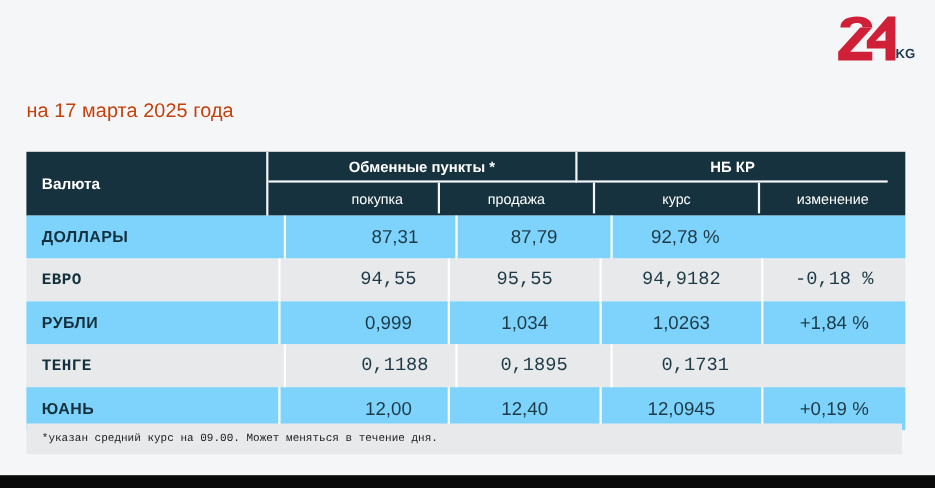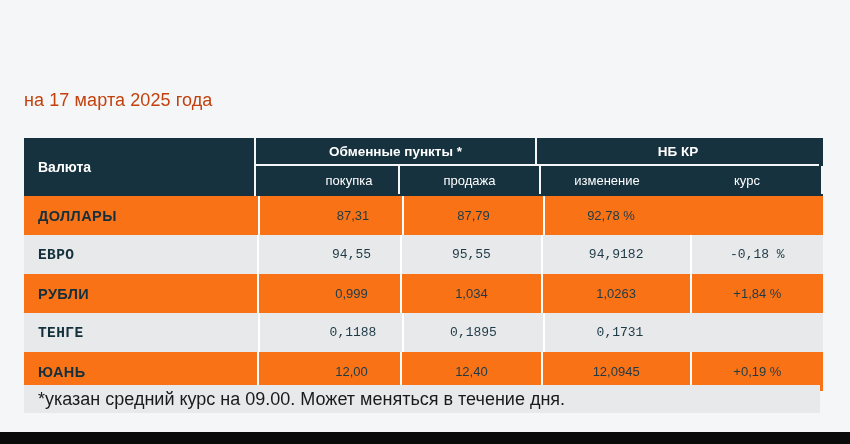--- a/index.html
+++ b/index.html
@@ -57,85 +57,93 @@
     display:flex; align-items:center; justify-content:flex-start;
     padding-left:14px;
     font-size:14px; font-weight:bold;
     border-right:2px solid #f5f6f8;
     height:58px;
   }
 
   .grp-ex { width:281px; }
   .grp-nb { width:282px; }
 
-  .c-buy   { width:144px;padding-left:44px; }
+  .c-buy   { width:156px;padding-left:44px; }
   .c-sell  { width:141px; }
   .c-rate  { width:150px; }
   .c-chg   { width:132px; }
 
   .trow { display:flex; height:39px; }
-  .trow.odd  { background:#f97316; }
+  .trow.odd  { background:#7dd3fc; }
   .trow.even { background:#e8e9eb;font-family:Liberation Mono, monospace; }
 
   .cell {
     display:flex; align-items:center; justify-content:center;
-    font-size:13px; color:#1e3a47;
+    font-size:17px; color:#1e3a47;
     border-right:2px solid #ffffff;
   }
   .cell:last-child { border-right:none; }
 
   .cell-currency {
     width:236px;
     justify-content:flex-start;
     padding-left:14px;
     font-size:14.5px; font-weight:bold; letter-spacing:0.4px;
     color:#14303c;
   }
 
   
   #footnote {
     position:absolute; left:24px; top:385px;
     width:796px; height:28px;
     background:#e8e9eb;
     display:flex; align-items:center;
     padding-left:14px;
-    font-size:18px; color:#1a1a1a;
+    font-size:10px; color:#1a1a1a;font-family:Liberation Mono, monospace;
   }
 
   #bottombar {
     position:absolute; left:0; top:432px; width:850px; height:12px;
     background:#0a0a0a;
   }
 </style>
 </head>
 <body>
 
 <div id="header">
 
 
   <div id="subtitle">на 17 марта 2025 года</div>
 
+  <div id="logo">
+    <svg width="72" height="44" viewBox="0 0 72 44" xmlns="http://www.w3.org/2000/svg">
+      <path d="M4 11 C4 4 11 1 19 1 C28 1 33 5 33 11 L24 11 C24 8 22 7 19 7 C16 7 13 8 13 11 Z" fill="#d02038"></path>
+      <path d="M33 11 L13 33 L33 33 L33 41 L2 41 L2 33 L22 11 Z" fill="#d02038"></path>
+      <path d="M47 1 L54 1 L54 41 L45 41 L45 30 L28 30 L28 23 L47 1 Z M45 14 L36 23 L45 23 Z" fill="#d02038"></path>
+      <text x="54" y="39" font-family="'Liberation Sans', sans-serif" font-size="12" font-weight="bold" fill="#1e3a52">KG</text>
+    </svg>
+  </div>
 
 </div>
 
 <div id="table">
 
   <div class="thead">
     <div style="display:flex;">
       <div class="hcell-currency">Валюта</div>
       <div style="flex:1;">
         <div class="hrow hrow-top">
           <div class="hcell grp-ex">Обменные пункты *</div>
           <div class="hcell grp-nb nb">НБ КР</div>
         </div>
         <div class="hrow hrow-bot">
           <div class="hcell sub c-buy">покупка</div>
           <div class="hcell sub c-sell">продажа</div>
+          <div class="hcell sub c-rate">курс</div>
           <div class="hcell sub c-chg nb">изменение</div>
-          <div class="hcell sub c-rate">курс</div>
         </div>
       </div>
     </div>
   </div>
 
   <div class="trow odd">
     <div class="cell cell-currency">ДОЛЛАРЫ</div>
     <div class="cell c-buy">87,31</div>
     <div class="cell c-sell">87,79</div>
     <div class="cell c-chg">92,78 %</div>

